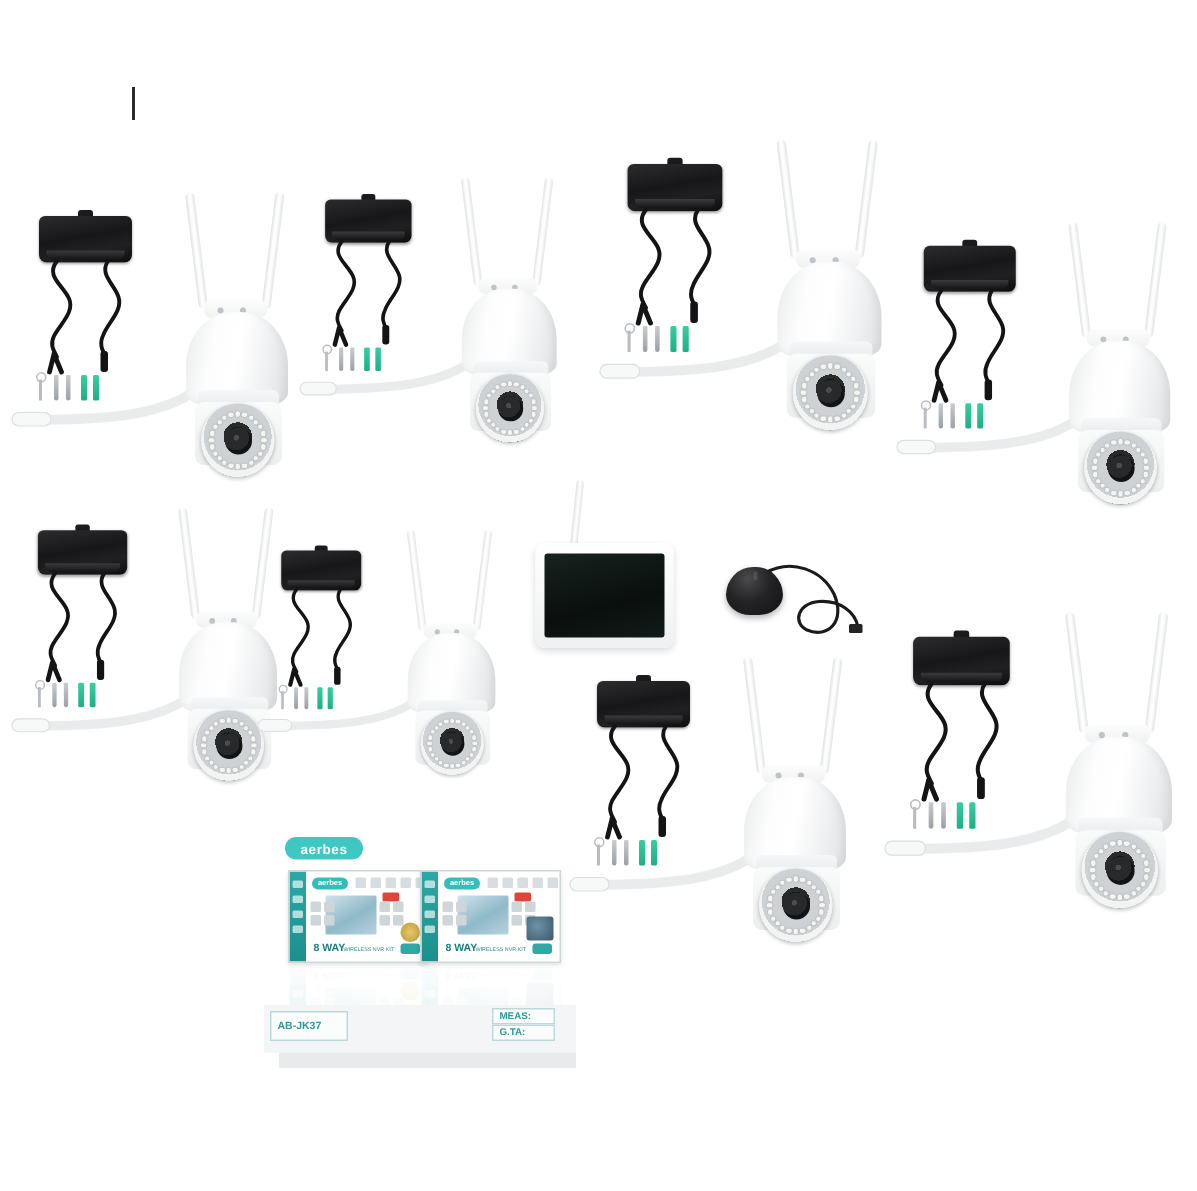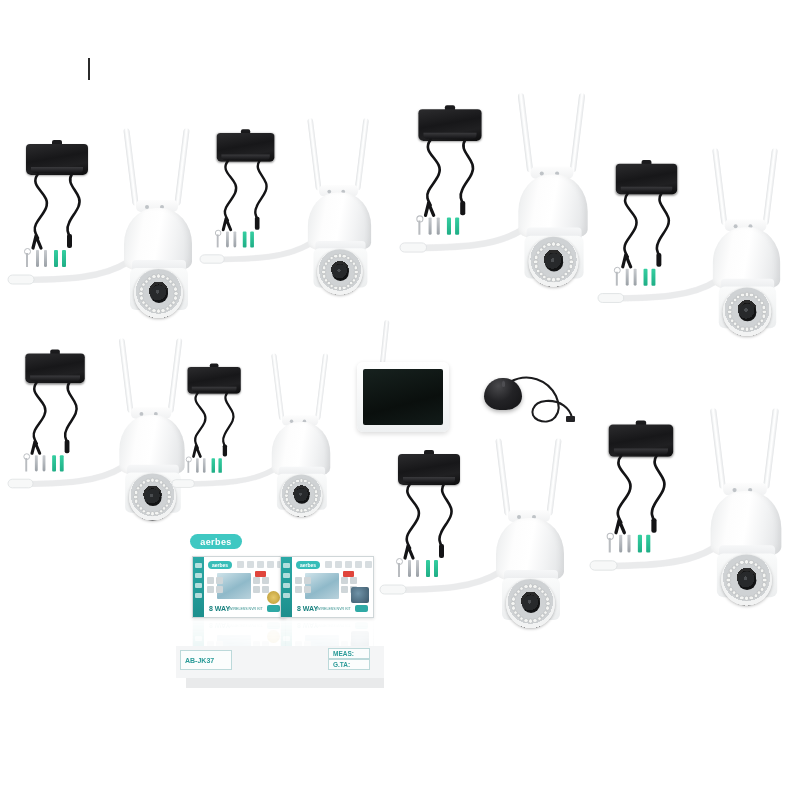--- a/index.html
+++ b/index.html
@@ -640,21 +640,21 @@
   <div class="mouse" id="mouse" style="left: 484px; top: 378px;">
     <svg width="90" height="60" style="position:absolute;left:24px;top:-4px;overflow:visible;">
       <path d="M2,8 C20,-2 40,6 48,22 C56,40 44,52 30,46 C20,41 24,28 38,27 C52,26 62,34 64,44" fill="none" stroke="#1b1b1d" stroke-width="2.1" stroke-linecap="round"></path>
       <rect x="58" y="42" width="9" height="6" rx="1" fill="#232326"></rect>
     </svg>
     <div class="mouse-body" style="left:0;top:0;width:38px;height:32px;"></div>
     <div class="mouse-split" style="left:19px;top:2px;height:11px;"></div>
     <div class="mouse-wheel" style="left:18px;top:3px;height:6px;"></div>
   </div>
 
-  <div class="pkg" id="pkg" style="left: 176px; top: 534px; width: 208px; height: 152px;">
+  <div class="pkg" id="pkg" style="left: 176px; top: 558px; width: 208px; height: 152px;">
     <div class="pkg-logo" style="left:14px;top:0;width:52px;height:15px;font-size:9px;">aerbes</div>
 
     <div id="pkg-boxes">
         <div class="pkg-box" style="left: 16px; top: 22px; width: 92px; height: 60px;">
           <div class="pkg-spine">
             <i style="top:6px"></i>
             <i style="top:16px"></i>
             <i style="top:26px"></i>
             <i style="top:36px"></i>
           </div>

